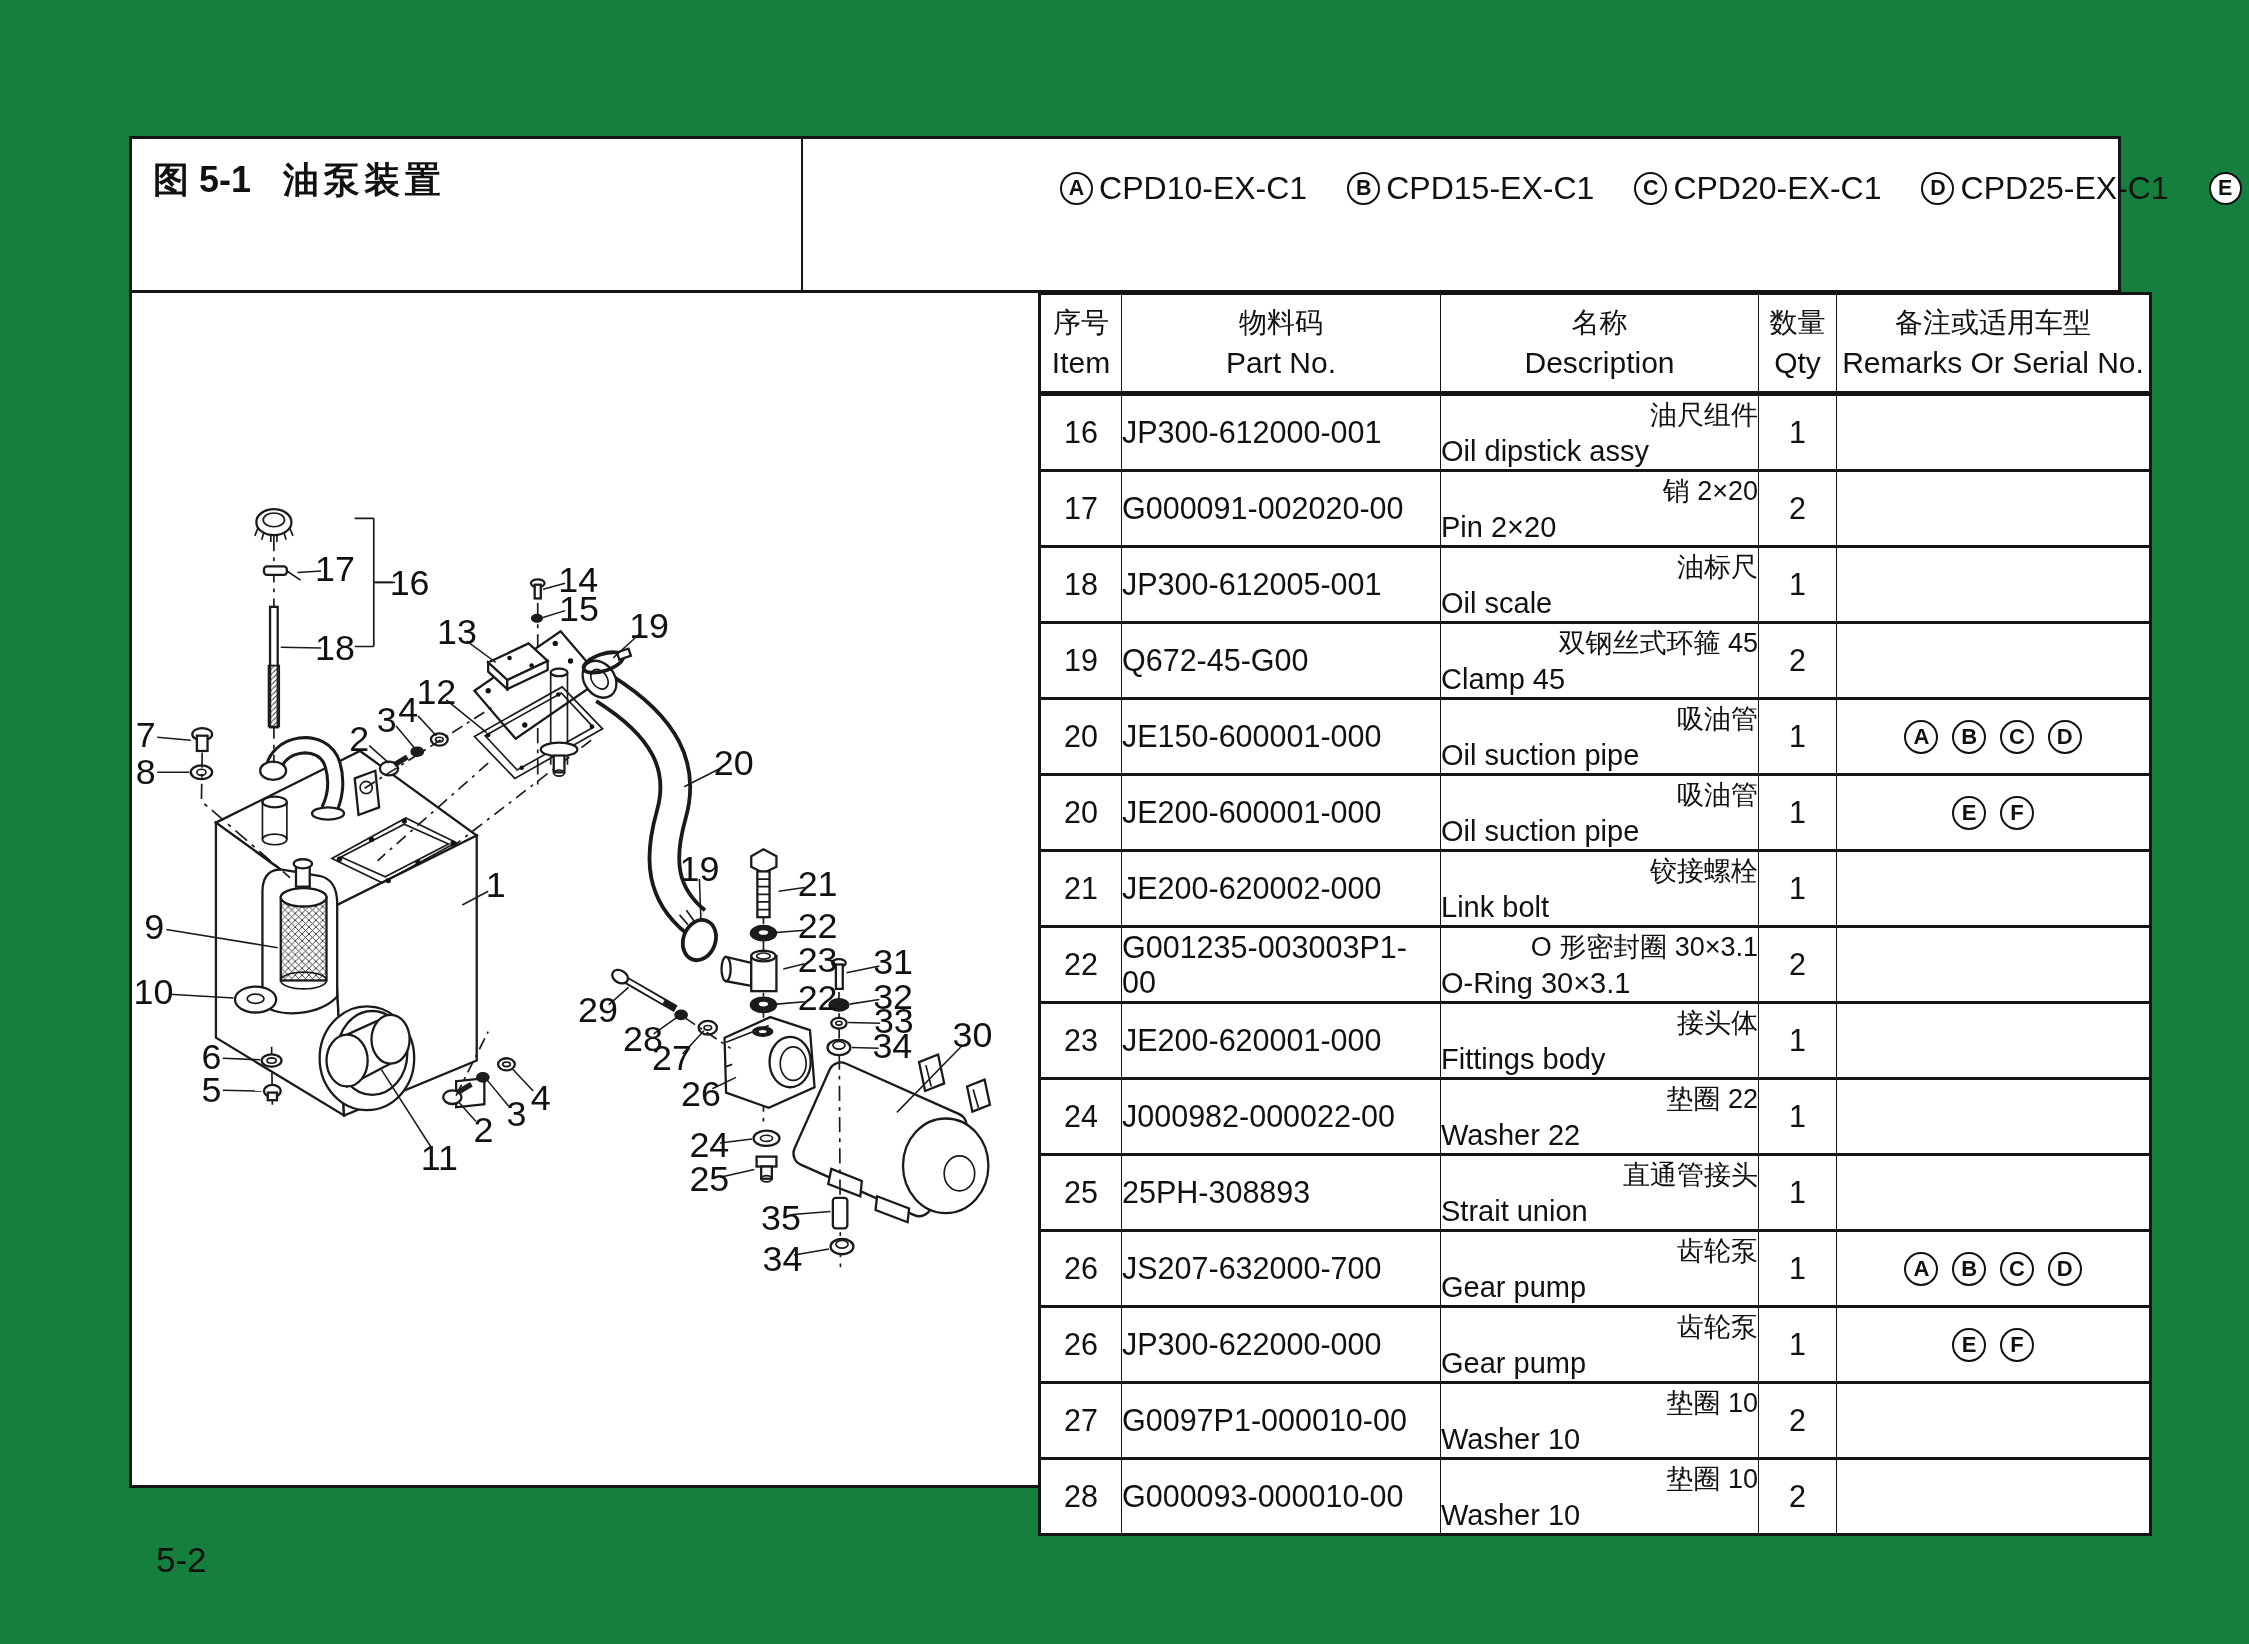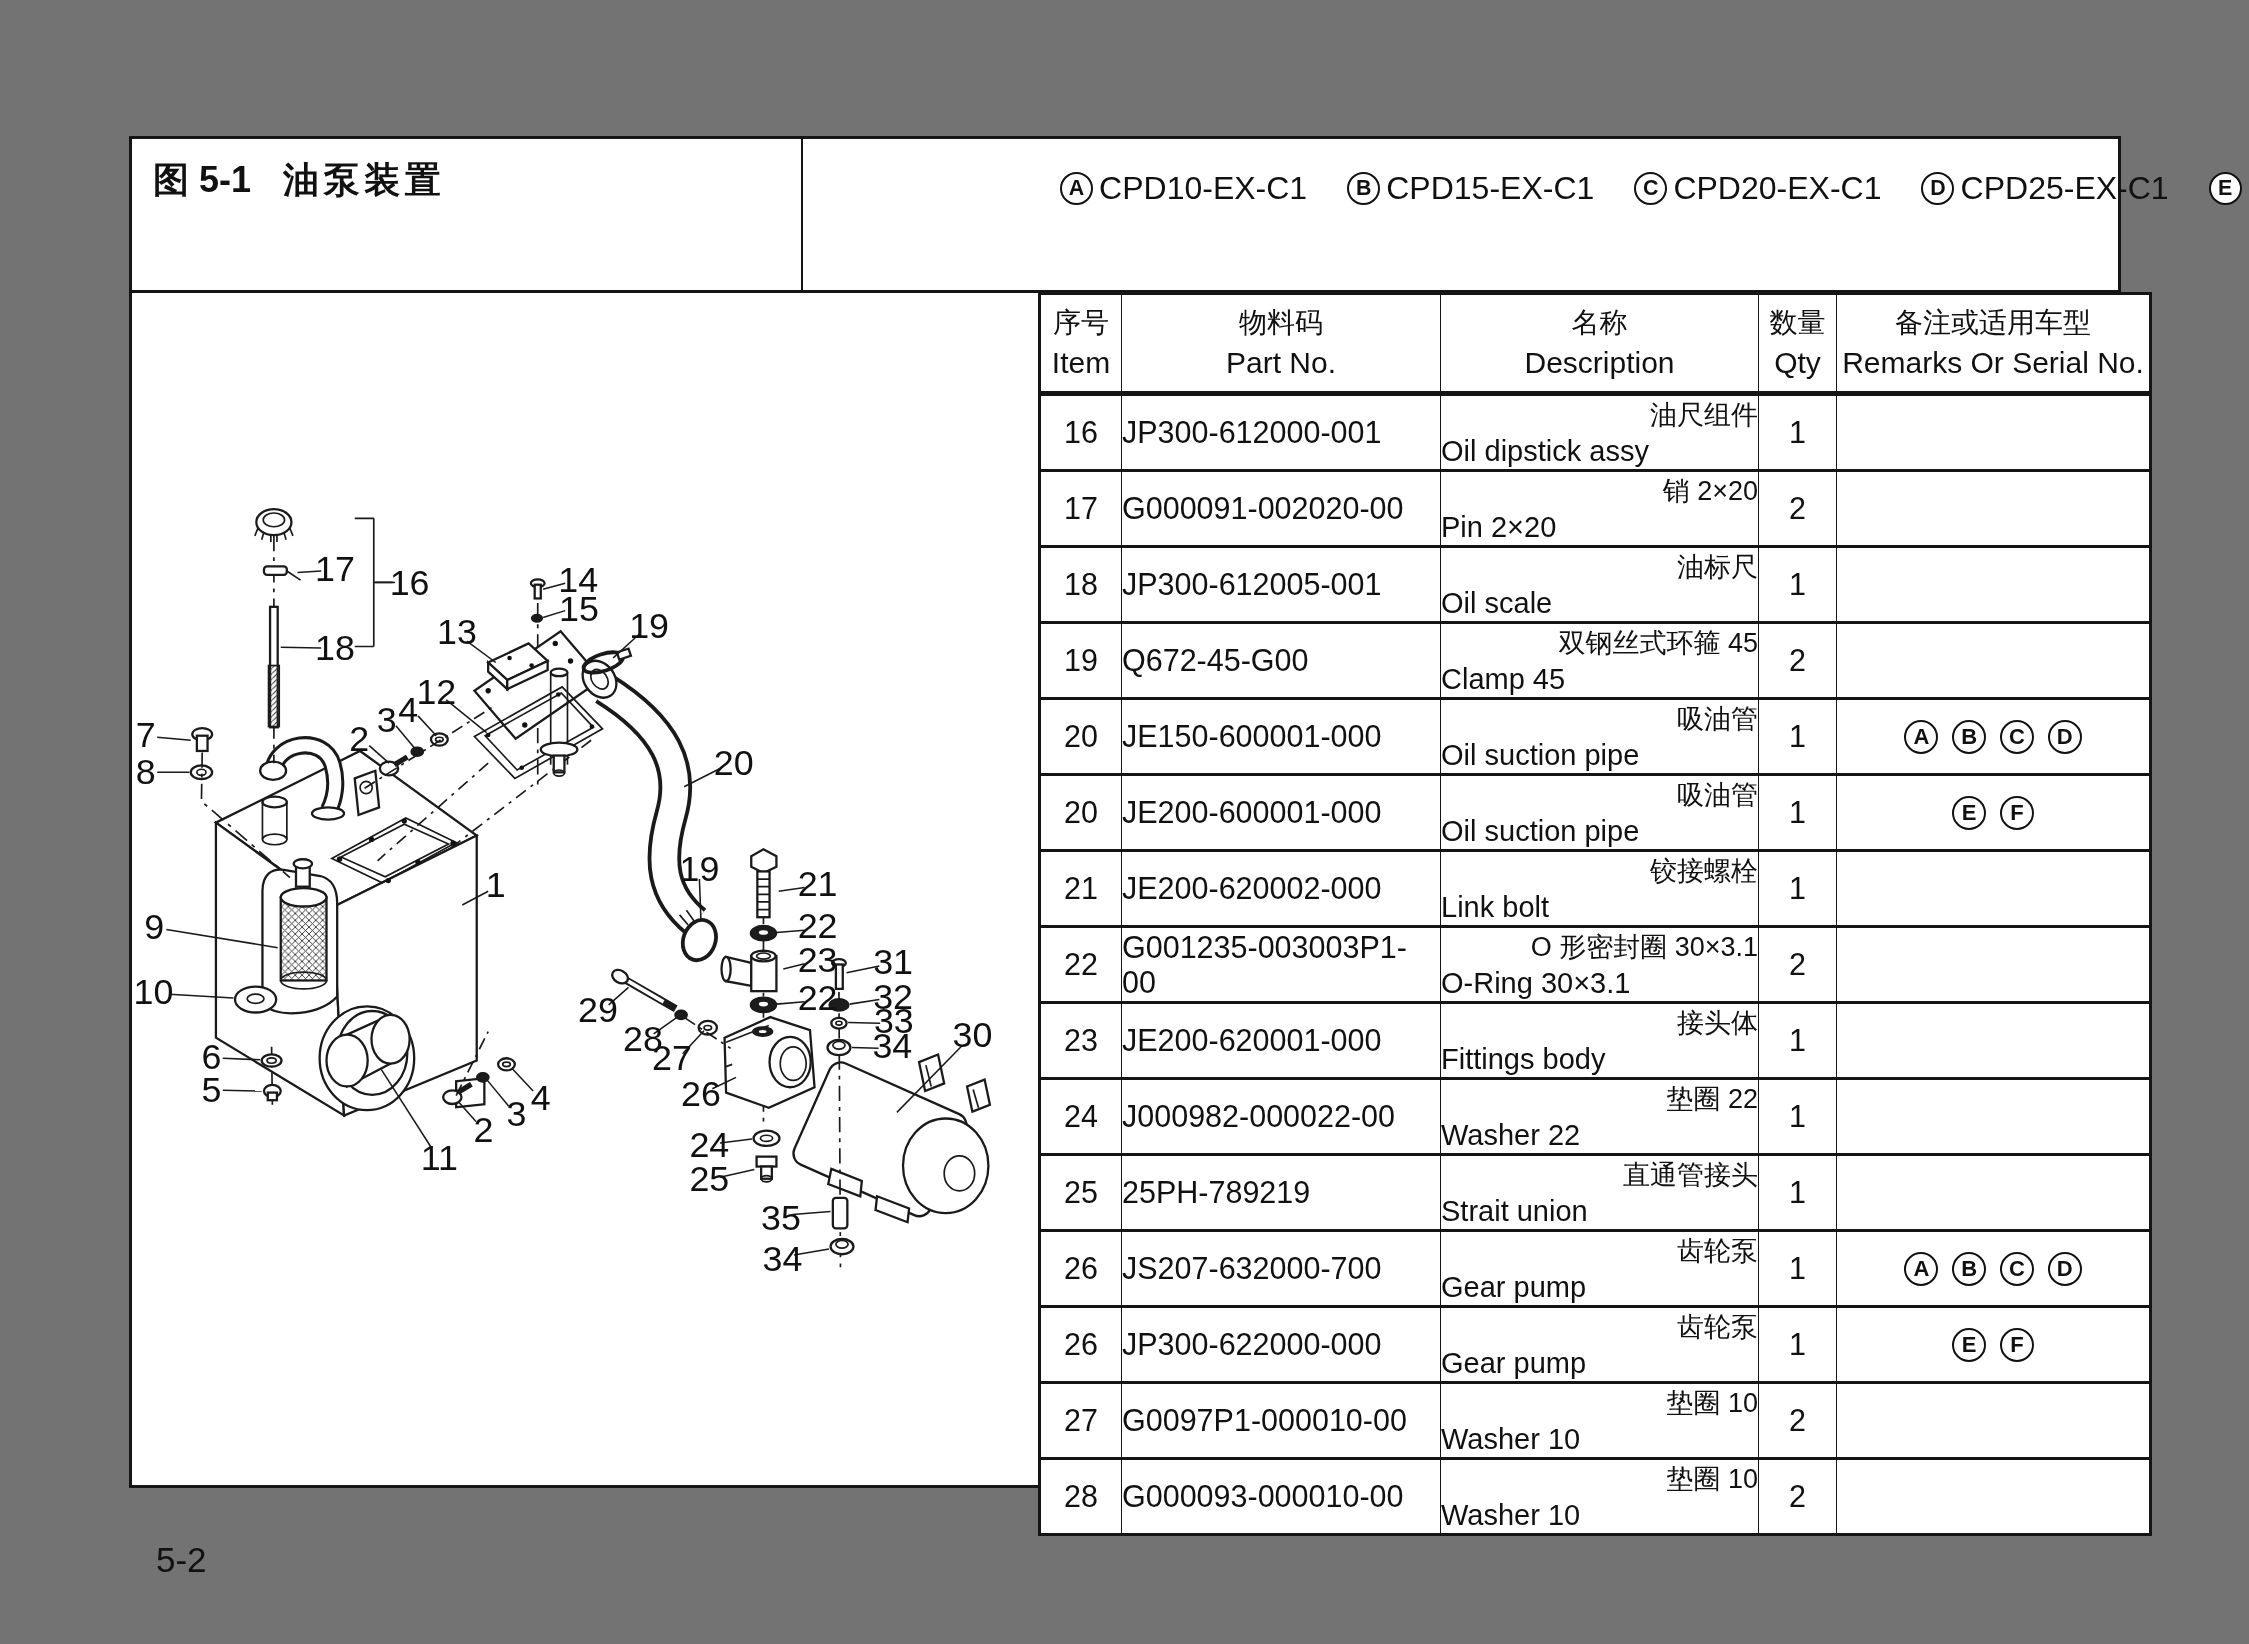--- a/index.html
+++ b/index.html
@@ -1,16 +1,16 @@
 <!DOCTYPE html>
 <html style="font-size:12.2px"><head>
 <meta charset="utf-8">
 <style>
   html,body{margin:0;padding:0;background:#ffffff;}
-  .sheet{position:relative;width:2250px;height:1644px;background:#737373;overflow:hidden;
+  .sheet{position:relative;width:2250px;height:1644px;background:#15803d;overflow:hidden;
          font-family:"Liberation Sans","DejaVu Sans",sans-serif;color:#111;}
   .page-border{position:absolute;left:129px;top:136px;width:1992px;height:1352px;
                border:3.8px solid #151515;box-sizing:border-box;background:#fff;}
   .header-hline{position:absolute;left:129px;top:290px;width:1992px;height:3.1px;background:#151515;}
   .header-vline{position:absolute;left:801px;top:136px;width:2.3px;height:156px;background:#151515;}
 
   .title-block{position:absolute;left:153px;top:156px;line-height:47px;}
   .title-zh{font-size:36px;font-weight:bold;}
   .title-zh .t2{margin-left:32px;letter-spacing:4.6px;}
   .title-en{font-size:34px;font-weight:bold;}
@@ -210,21 +210,21 @@
           <td class="part">J000982-000022-00</td>
           <td class="desc">
             <span class="d-zh">垫圈 22</span>
             <span class="d-en">Washer 22</span>
           </td>
           <td class="qty">1</td>
           <td class="rem"></td>
         </tr>
         <tr>
           <td class="item">25</td>
-          <td class="part">25PH-789219</td>
+          <td class="part">25PH-308893</td>
           <td class="desc">
             <span class="d-zh">直通管接头</span>
             <span class="d-en">Strait union</span>
           </td>
           <td class="qty">1</td>
           <td class="rem"></td>
         </tr>
         <tr>
           <td class="item">26</td>
           <td class="part">JS207-632000-700</td>

